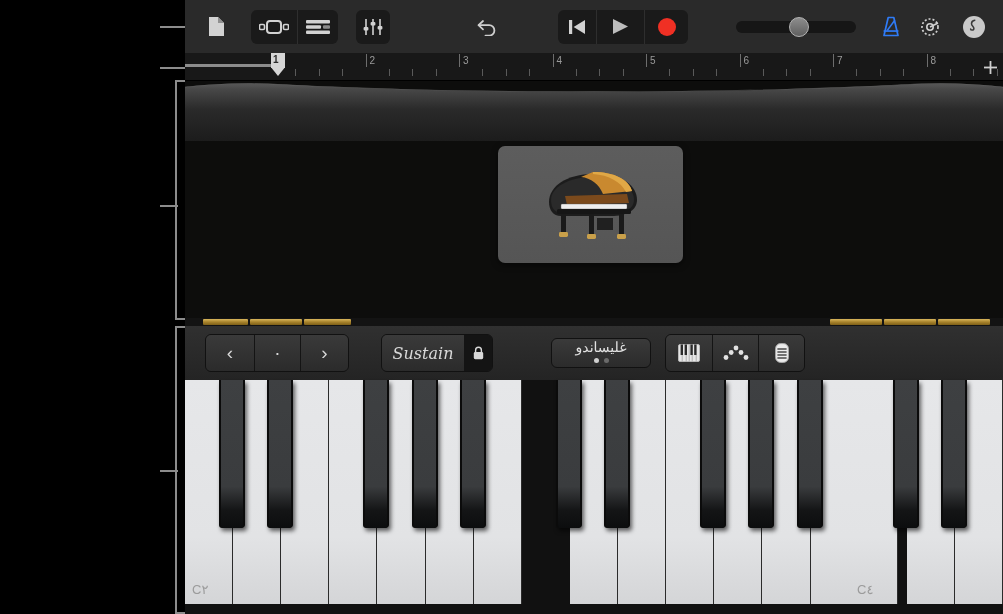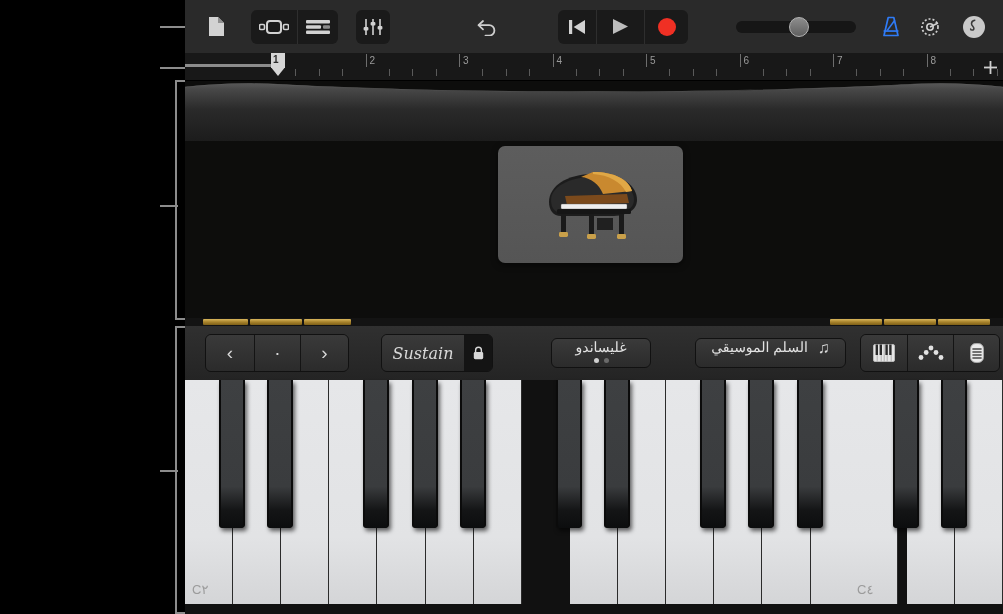--- a/index.html
+++ b/index.html
@@ -397,24 +397,20 @@
       </div>
 
       <div class="ctl-single" style="margin-left:58px; width:100px;">
         <span class="ar" style="font-size:14px; margin-bottom:4px;">غليساندو</span>
         <div class="dots">
           <div class="dot on"></div>
           <div class="dot"></div>
         </div>
       </div>
 
-      <div class="ctl-single" style="margin-left:44px; width:151px; gap:10px;">
-        <span class="ar" style="font-size:14px;">السلم الموسيقي</span>
-        <span style="font-size:16px; color:#d8d8d8;">♫</span>
-      </div>
 
       <div class="ctl-group" style="margin-left:14px;">
         <div class="ctl-btn" style="width:46px;">
           <svg width="22" height="18" viewBox="0 0 22 18">
             <rect x="0.5" y="0.5" width="21" height="17" rx="1.5" fill="#e6e6e6" stroke="#b9b9b9"></rect>
             <g fill="#2a2a2a">
               <rect x="2.6" y="0.5" width="2.4" height="10.5"></rect>
               <rect x="6.6" y="0.5" width="2.4" height="10.5"></rect>
               <rect x="12.4" y="0.5" width="2.4" height="10.5"></rect>
               <rect x="16.2" y="0.5" width="2.4" height="10.5"></rect>

